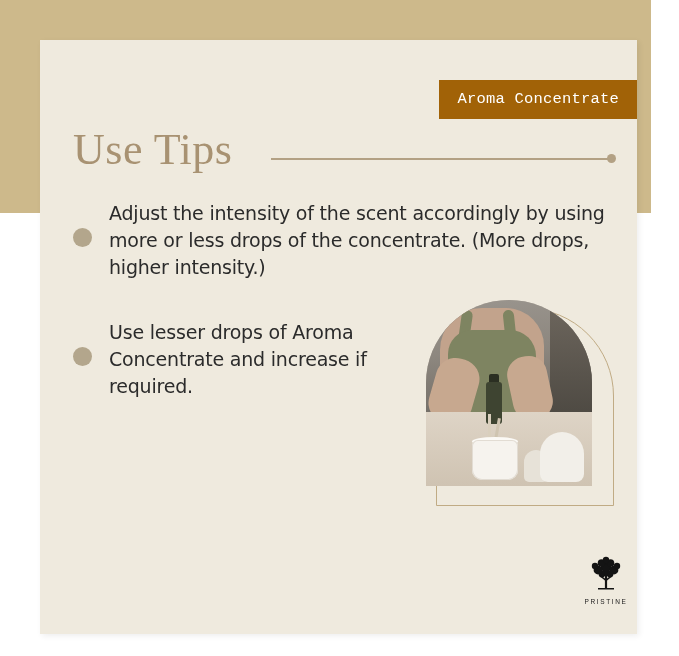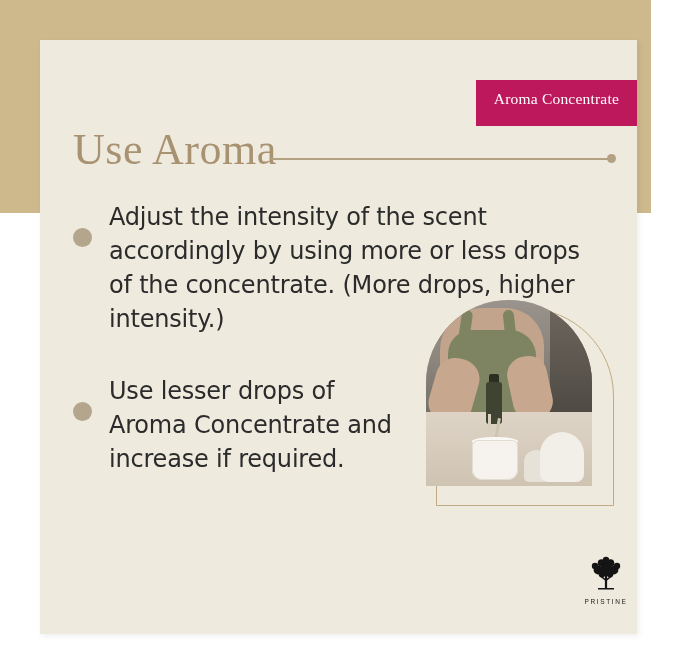--- a/index.html
+++ b/index.html
@@ -45,26 +45,26 @@
     width: 597px;
     height: 594px;
     background: #efeade;
     box-shadow: 2px 2px 6px rgba(0,0,0,0.07);
   }
   
   .badge {
     position: absolute;
     right: 0px;
     top: 40px;
-    background: #be185d;
+    background: #a16207;
     color: #ffffff;
     font-size: 15.5px;
     letter-spacing: 0.2px;
-    padding: 10px 18px 18px 18px;
-    font-family: Liberation Serif, serif;
+    padding: 10px 18px 11px 18px;
+    font-family: Liberation Mono, monospace;
     white-space: nowrap;
   }
   
   .title {
     position: absolute;
     left: 33px;
     top: 84px;
     font-family: "Liberation Serif", serif;
     font-size: 44px;
     color: #a89272;
@@ -114,21 +114,21 @@
     height: 19px;
     border-radius: 50%;
     background: #b3a68c;
     margin-top: 28px;
     margin-right: 17px;
   }
   .tip.tip-1 .bullet { margin-top: 28px; }
   .tip.tip-2 .bullet { margin-top: 28px; }
   .tip.tip-3 .bullet { margin-top: 28px; }
   .tip-text {
-    font-size: 24px;
+    font-size: 19px;
     line-height: 1.42;
     color: #2b2b2b;
     font-family: "DejaVu Sans", sans-serif;
     font-weight: 400;
     letter-spacing: -0.2px;
   }
   .tip-1 .tip-text { width: 500px; }
   .tip-2 .tip-text { width: 300px; }
   .tip-3 .tip-text { width: 300px; }
   .tip-2 { margin-top: 38px; margin-bottom: 26px; }
@@ -282,21 +282,21 @@
 
 <div class="page">
 
   <div class="tan-band"></div>
   <div class="tan-band-lower"></div>
 
   <div class="card">
 
     <div class="badge">Aroma Concentrate</div>
 
-    <div class="title">Use Aroma</div>
+    <div class="title">Use Tips</div>
 
     <div class="rule-wrap">
       <div class="rule-line"></div>
       <div class="rule-dot"></div>
     </div>
 
     <div class="tips">
 
       <div class="tip tip-1">
         <div class="bullet"></div>

